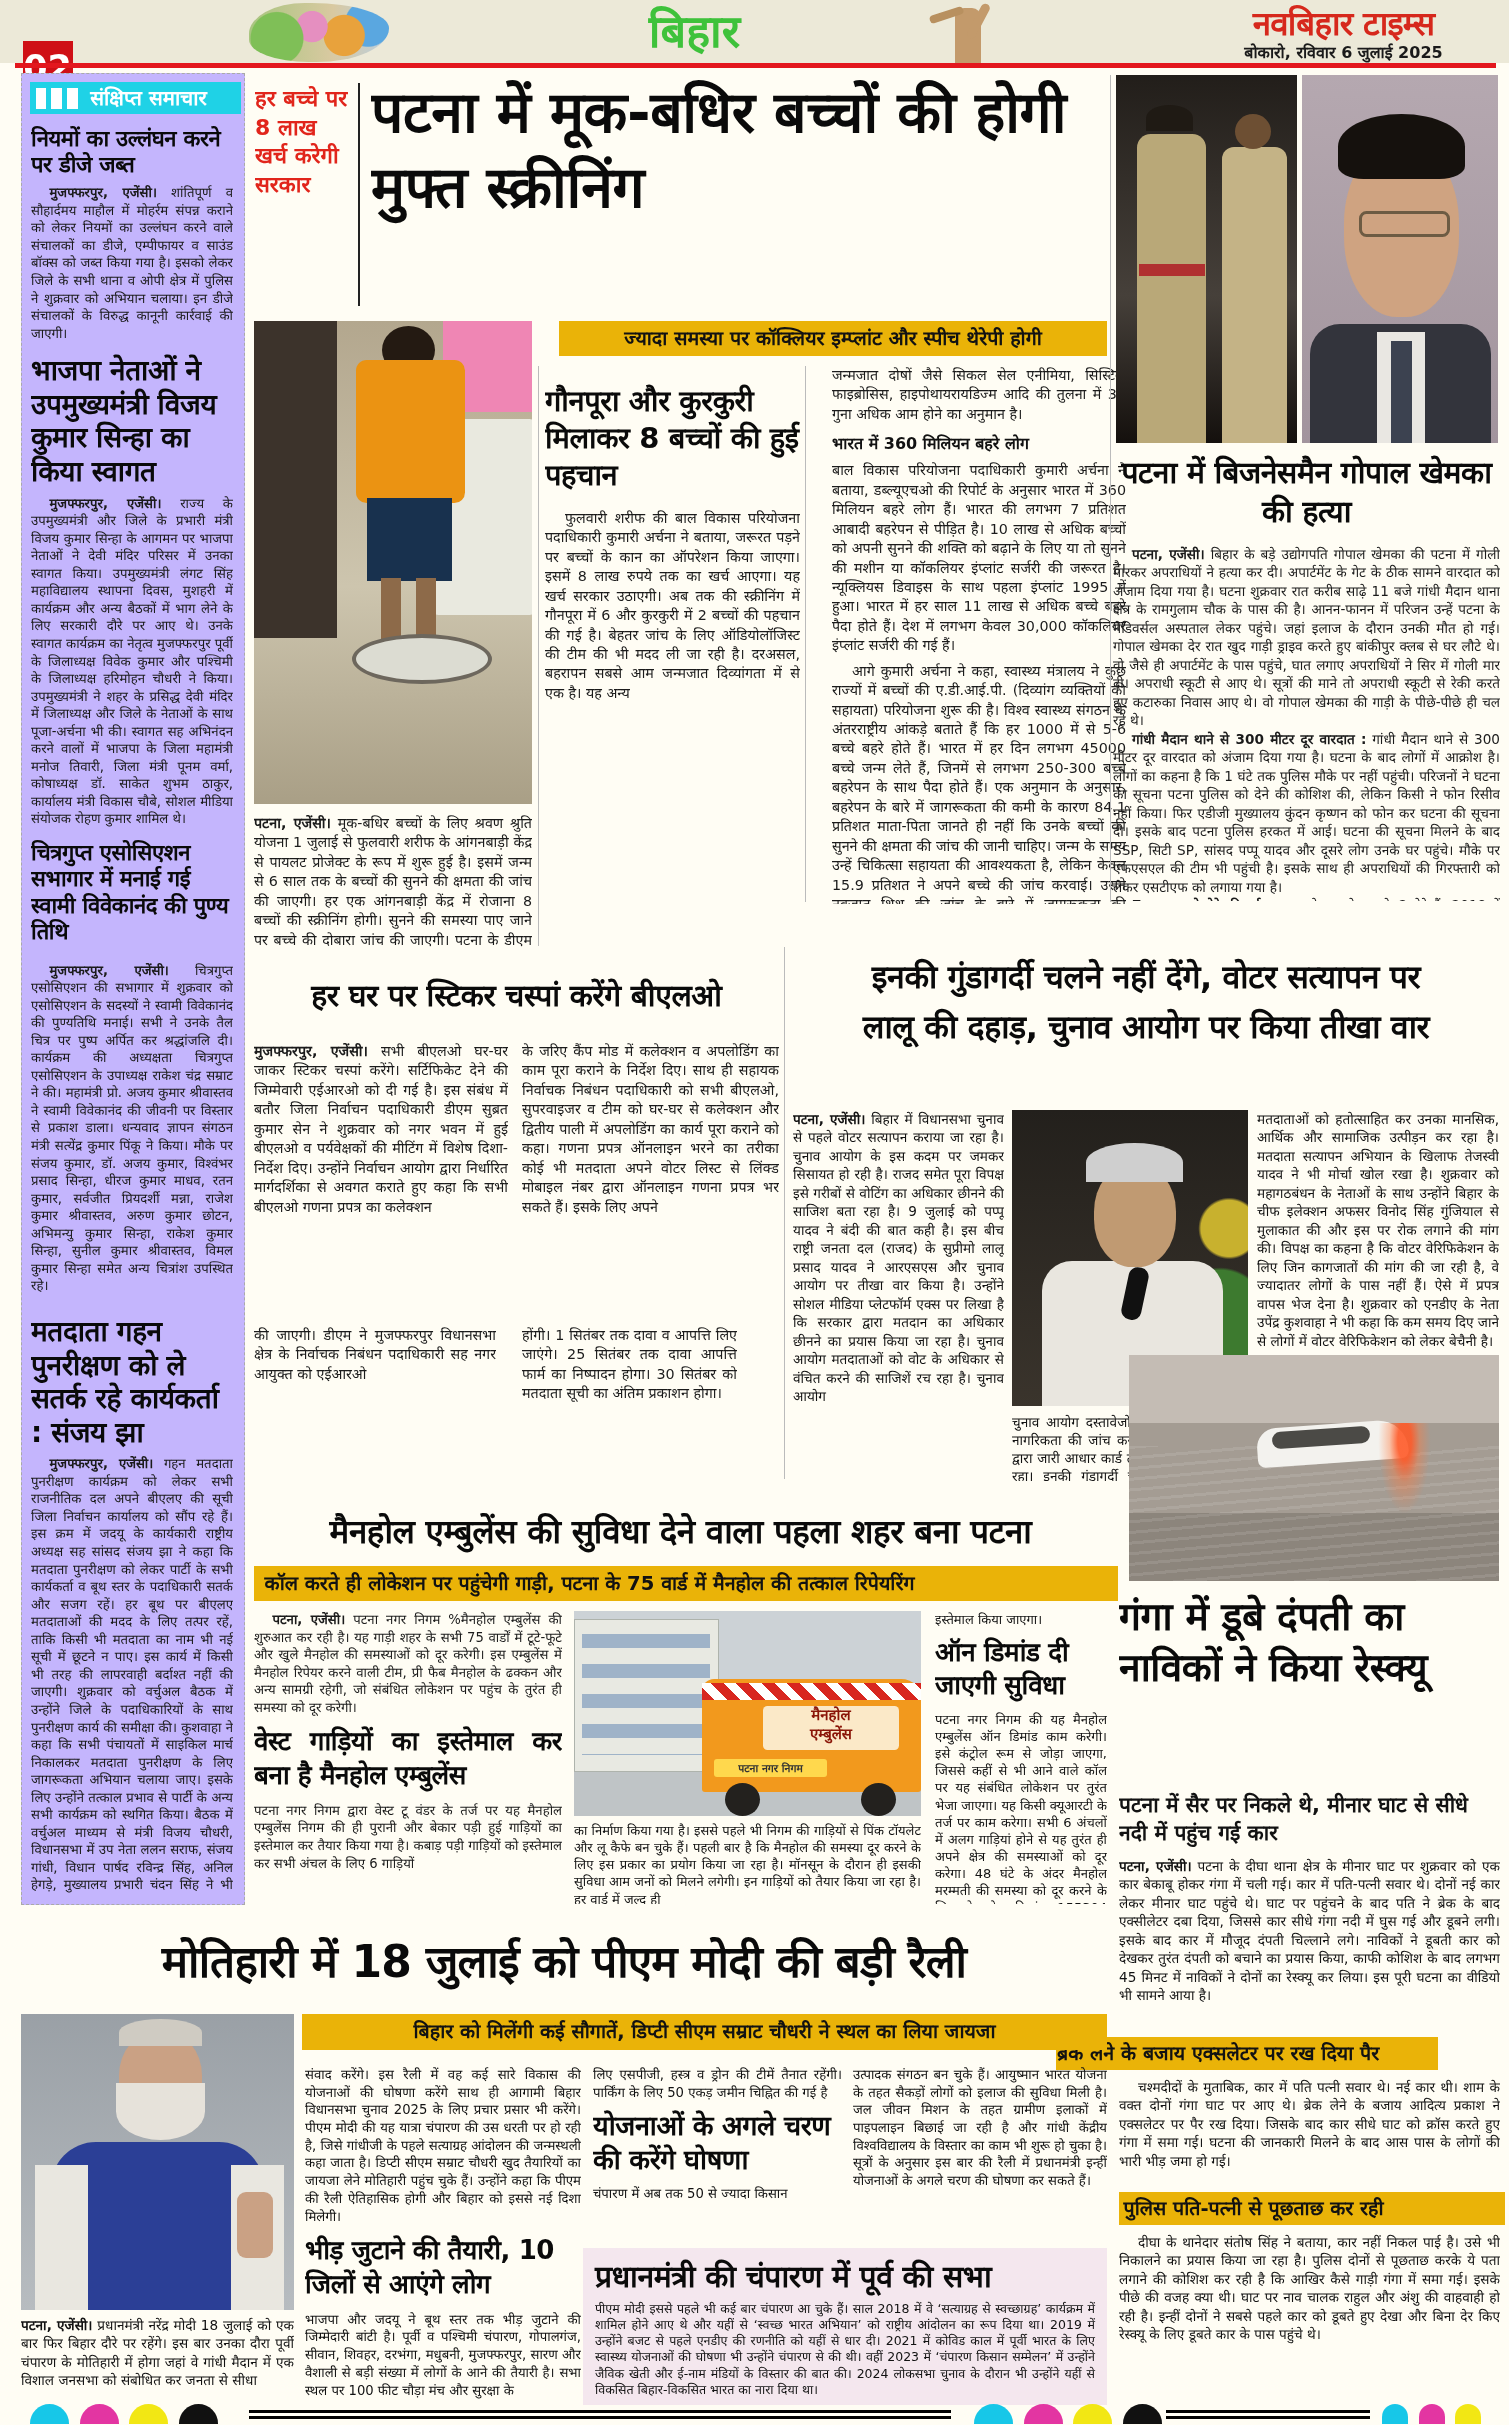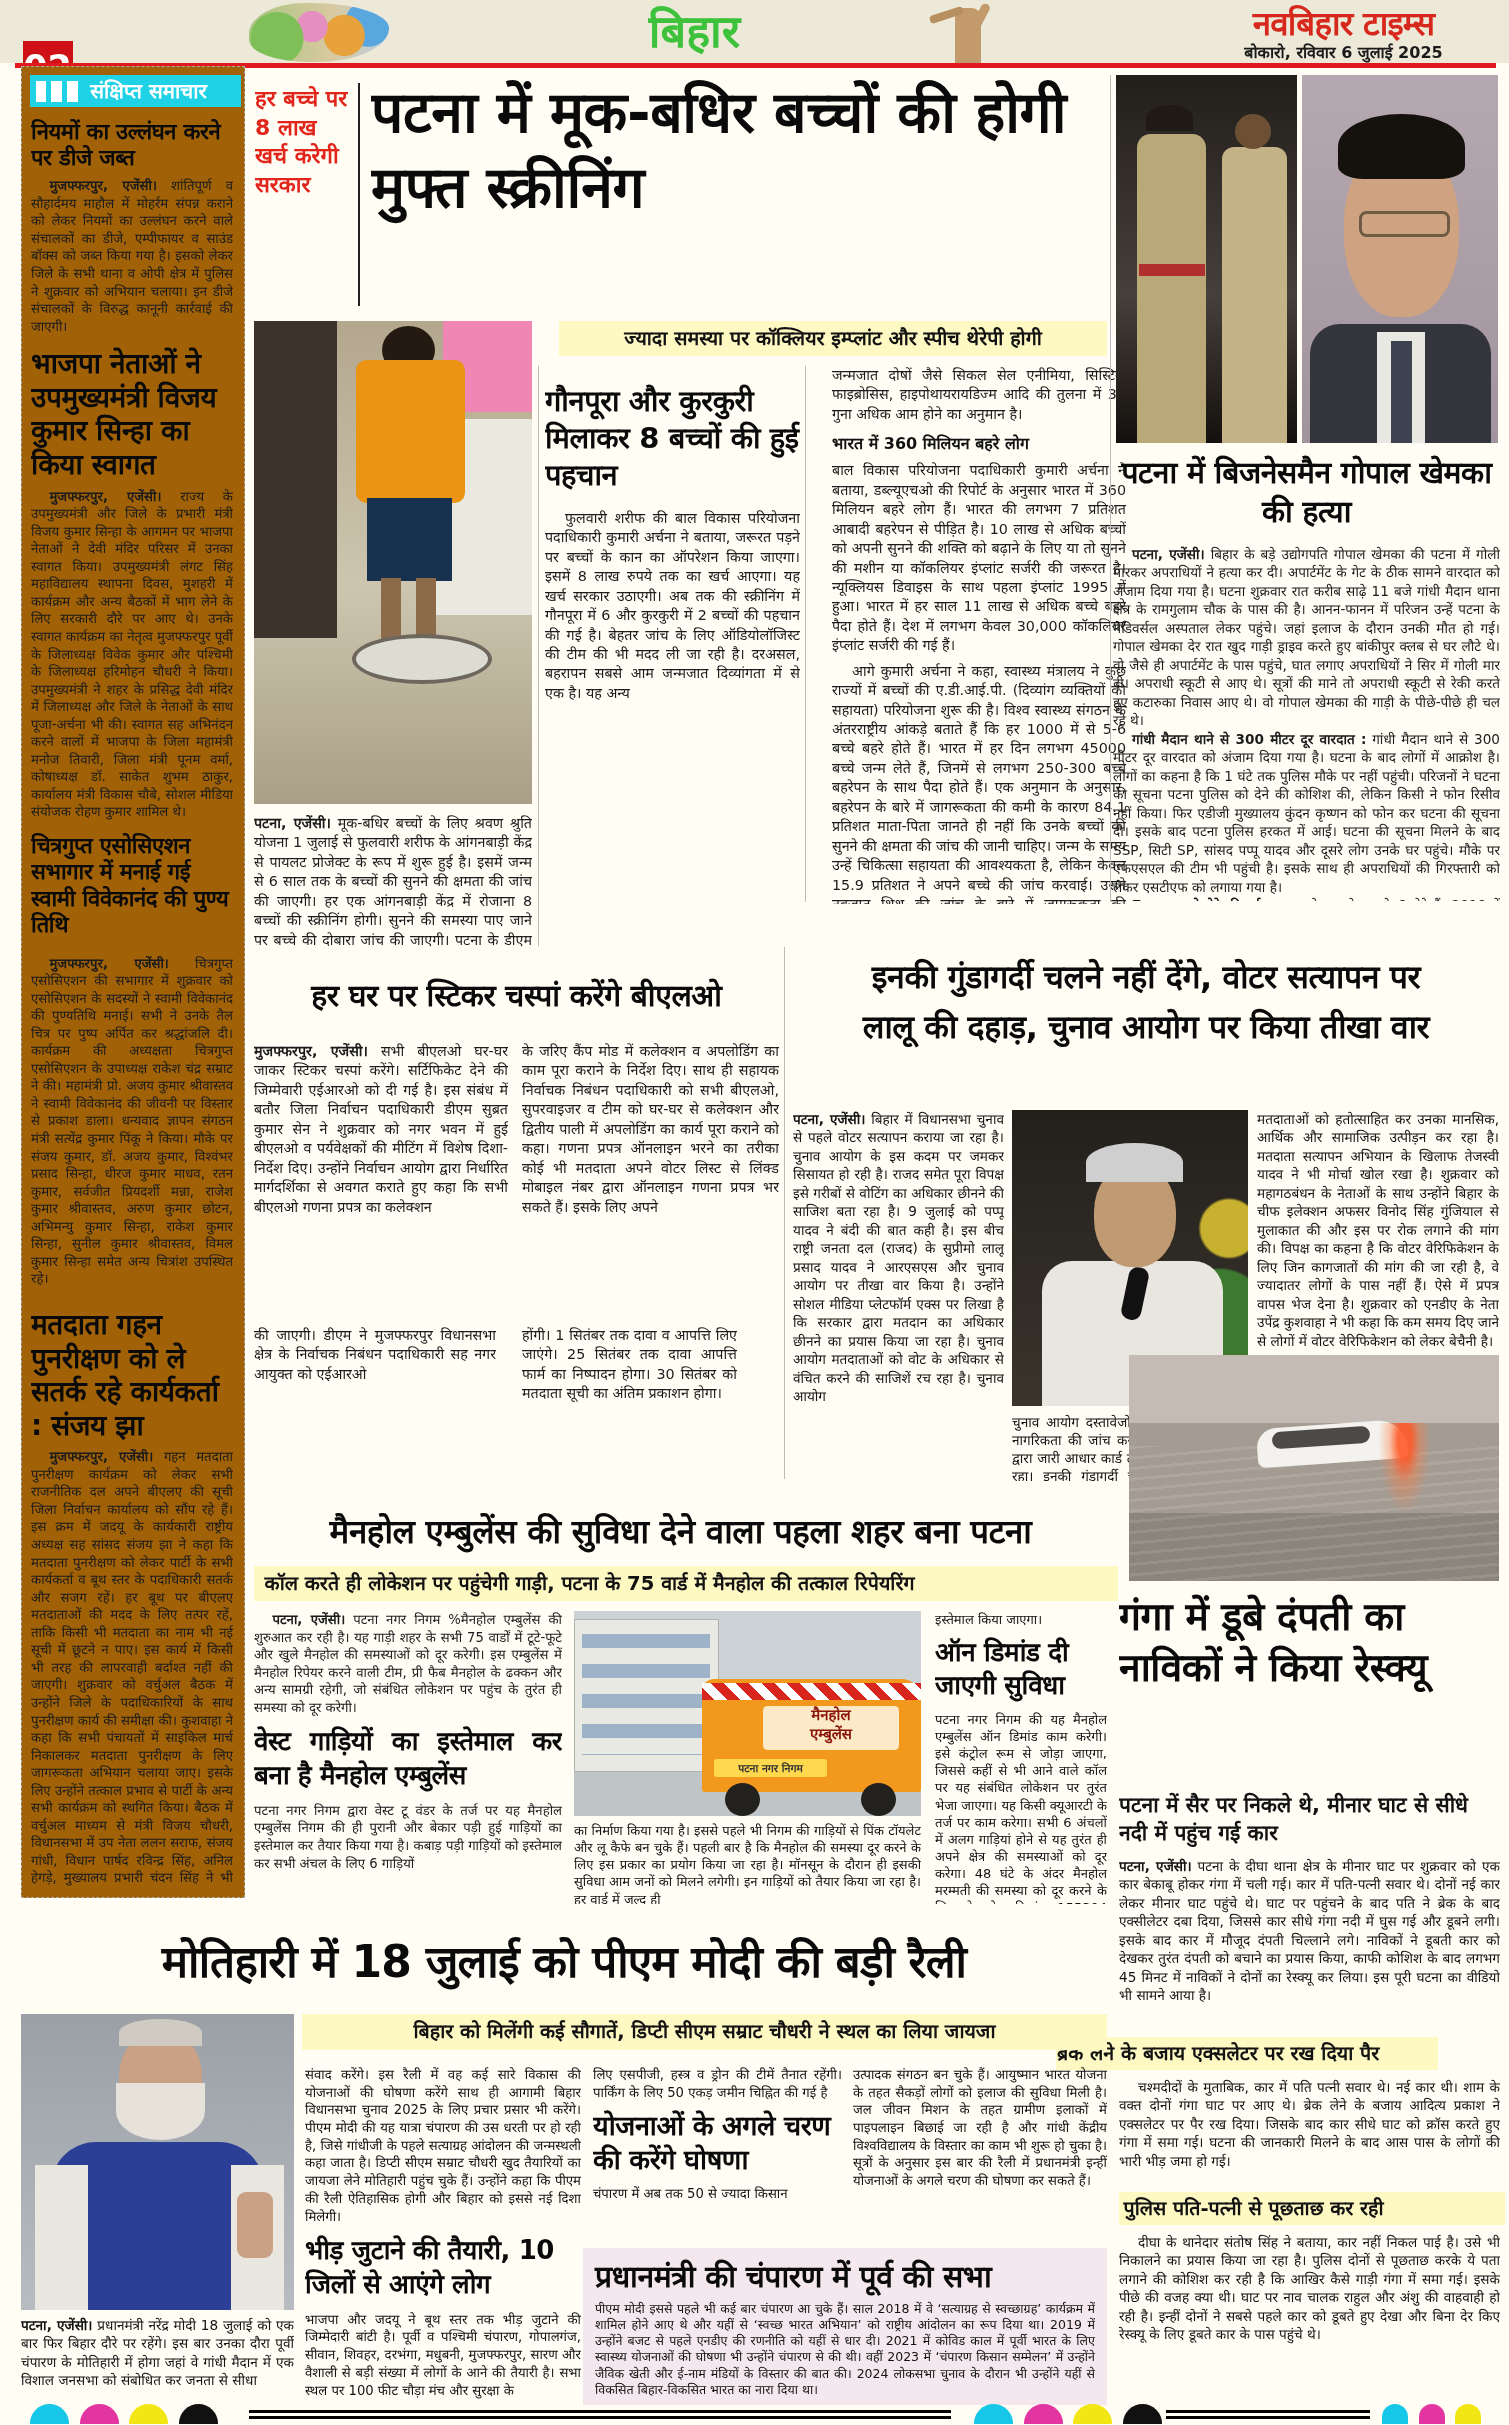--- a/index.html
+++ b/index.html
@@ -8,21 +8,21 @@
   .abs{position:absolute;}
   .j{text-align:justify;text-justify:inter-word;}
   .ov{overflow:hidden;}
   .bold{font-weight:bold;}
   .ctr{text-align:center;}
   .body-txt{font-size:14.3px;line-height:1.36;color:#1b1b1b;}
   .small-txt{font-size:13.2px;line-height:1.33;color:#1b1b1b;}
   .lead{font-weight:bold;}
   .para{text-indent:1.4em;}
   .headline{font-weight:bold;color:#0a0a0a;letter-spacing:-0.4px;}
-  .yellow{background:#fef9c3;}
+  .yellow{background:#eab308;}
   .pinkbox{background:#f4e7ee;}
   .kicker{color:#e1251b;font-weight:bold;}
   .vrule{background:#bbb;width:0.8px;}
   .vrule-dark{background:#222;width:2.3px;}
   
   #header{left:0;top:0;width:1510px;height:63px;background:#ece9d8;}
   #pagenum{left:22.6px;top:4.5px;width:50px;height:54px;background:#cf1016;color:#fff;
            font-size:35px;font-weight:bold;text-align:center;line-height:54px;margin-top:36px;}
   #redrule{left:15px;top:63px;width:1481px;height:5.3px;background:#e3171e;}
   
@@ -48,21 +48,21 @@
     <div class="photo" style="left:876px;top:0;width:181px;height:63px;background:transparent;">
       <div class="ph" style="left:79px;top:7.5px;width:26px;height:56px;background:#c39a6b;border-radius:9px 9px 0 0;"></div>
       <div class="ph" style="left:98px;top:1.5px;width:9px;height:38px;background:#c39a6b;transform:rotate(28deg);border-radius:4.5px;"></div>
       <div class="ph" style="left:53px;top:10.6px;width:35px;height:7.5px;background:#b8905f;transform:rotate(-18deg);border-radius:4.5px;"></div>
     </div>
     <div class="abs bold" style="left:1185px;top:6px;width:317px;height:36px;font-size:33px;line-height:36px;text-align:center;color:#d6281c;letter-spacing:-0.8px;">नवबिहार टाइम्स</div>
     <div class="abs bold" style="left:1185px;top:44px;width:317px;height:18px;font-size:16px;line-height:18px;text-align:center;color:#1a1a1a;">बोकारो, रविवार 6 जुलाई 2025</div>
   </div>
   <div id="redrule" class="abs"></div>
 
-  <div class="abs" style="left:21px;top:66px;width:222px;height:1830px;border:1.5px dashed #a9a9a9;background:#a16207;">
+  <div class="abs" style="left:21px;top:73px;width:222px;height:1830px;border:1.5px dashed #a9a9a9;background:#c4b5fd;">
     <div class="cyanbar abs" style="left:7.5px;top:7.5px;width:205px;height:32px;font-size:20.4px;line-height:32px;padding-left:6px;">
       <span class="stripe"></span><span class="stripe"></span><span class="stripe"></span>
       <span>संक्षिप्त समाचार</span>
     </div>
 
     <div class="abs ov" style="left:9px;top:47px;width:202px;height:1774px;">
       <div class="headline" style="font-size:22px;line-height:1.2;margin:4.5px 0 6px 0;">नियमों का उल्लंघन करने पर डीजे जब्त</div>
       <div class="small-txt j para">
         <b class="lead">मुजफ्फरपुर, एजेंसी।</b>
         <span>शांतिपूर्ण व सौहार्दमय माहौल में मोहर्रम संपन्न कराने को लेकर नियमों का उल्लंघन करने वाले संचालकों का डीजे, एम्पीफायर व साउंड बॉक्स को जब्त किया गया है। इसको लेकर जिले के सभी थाना व ओपी क्षेत्र में पुलिस ने शुक्रवार को अभियान चलाया। इन डीजे संचालकों के विरुद्ध कानूनी कार्रवाई की जाएगी।</span>

